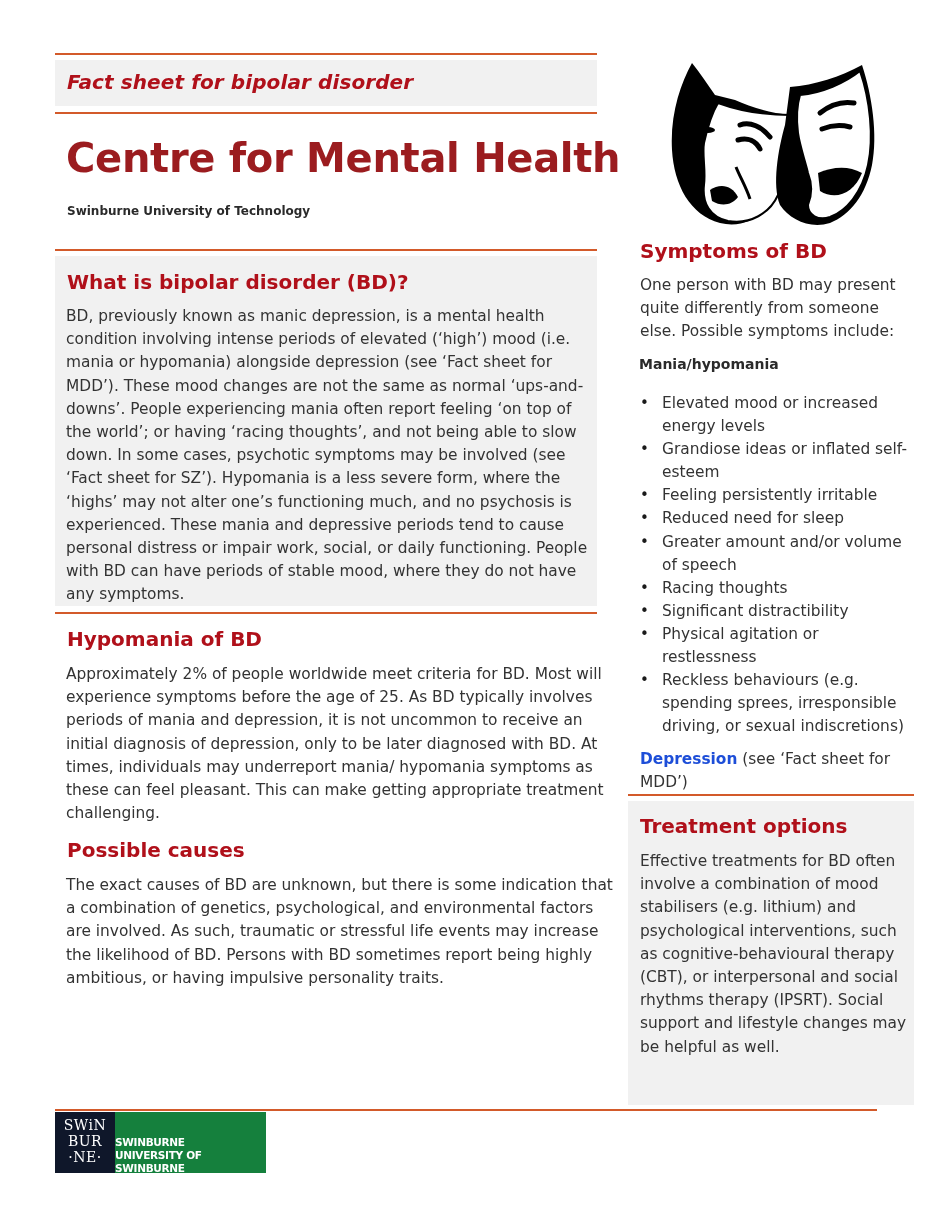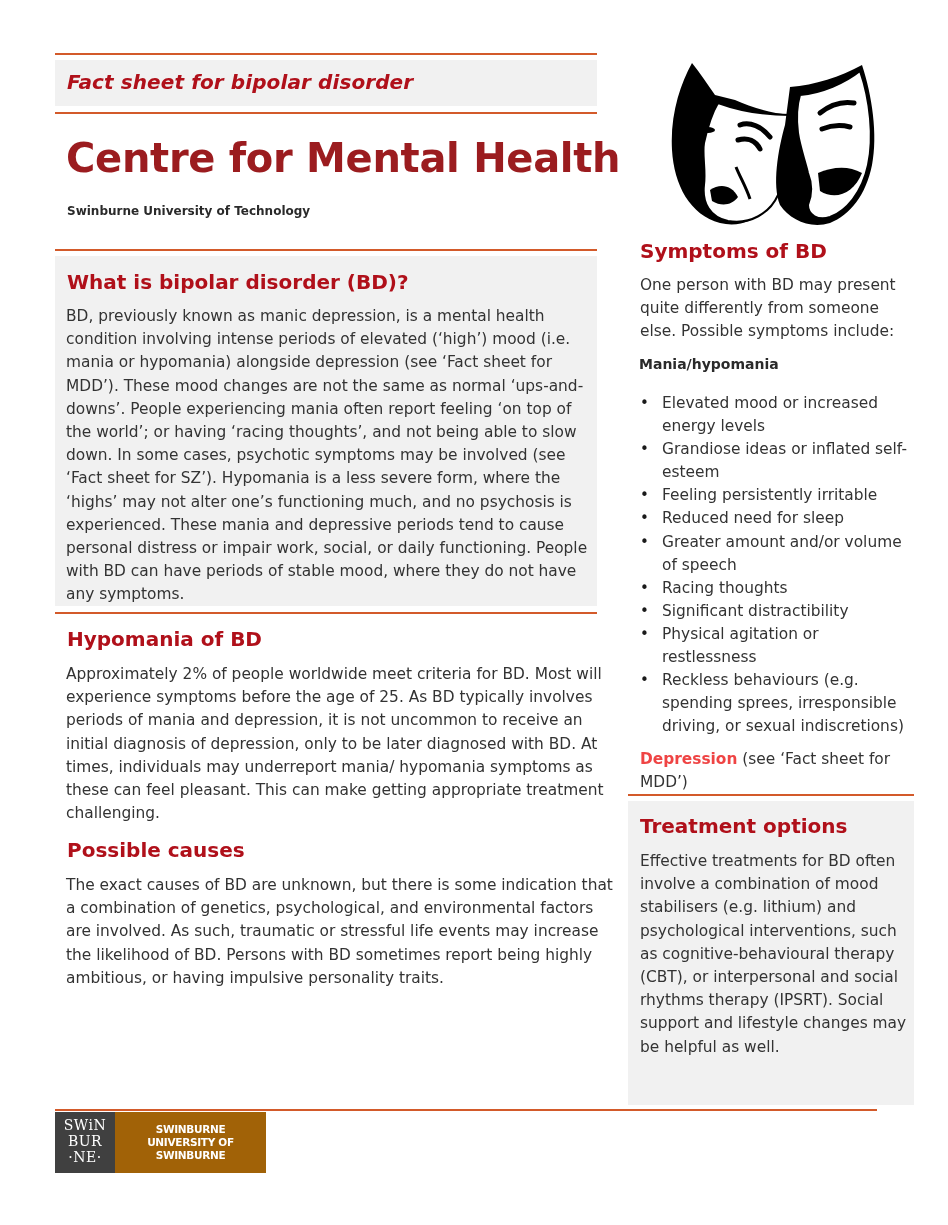--- a/index.html
+++ b/index.html
@@ -16,22 +16,22 @@
   .h2 { position: absolute; font-size: 20px; font-weight: bold; color: #b0101a; }
   .para { position: absolute; font-size: 15.4px; line-height: 23.2px; color: #333333; }
 
   .mask { position: absolute; left: 640px; top: 55px; width: 250px; height: 175px; }
 
   .bullets { position: absolute; left: 640px; top: 392px; width: 275px; list-style: none; font-size: 15.4px; line-height: 23.1px; color: #333333; }
   .bullets li { position: relative; padding-left: 22px; }
   .bullets li::before { content: "\2022"; position: absolute; left: 0; top: 0; color: #1a1a1a; font-size: 15px; }
 
   .logo { position: absolute; left: 55px; top: 1112px; width: 211px; height: 61px; display: flex; }
-  .logo-black { width: 60px; height: 100%; background: #404040; color: #ffffff; font-family: "DejaVu Serif", serif; font-size: 14px; line-height: 16px; text-align: center; padding-top: 5px; letter-spacing: 0.5px; }
-  .logo-red { flex: 1; background: #a16207; color: #ffffff; font-size: 10.5px; font-weight: bold; line-height: 13px; text-align: center; padding-top: 11px; letter-spacing: -0.3px; }
+  .logo-black { width: 60px; height: 100%; background: #0f172a; color: #ffffff; font-family: "DejaVu Serif", serif; font-size: 14px; line-height: 16px; text-align: center; padding-top: 5px; letter-spacing: 0.5px; }
+  .logo-red { flex: 1; background: #15803d; color: #ffffff; font-size: 10.5px; font-weight: bold; line-height: 13px; text-align: left; padding-top: 24px; letter-spacing: -0.3px; }
 </style>
 </head>
 <body>
 
 <div class="rule" style="left:55px; top:53px; width:542px;"></div>
 <div class="gray" style="left:55px; top:60px; width:542px; height:46px;"></div>
 <div class="fact-title">Fact sheet for bipolar disorder</div>
 <div class="rule" style="left:55px; top:112px; width:542px;"></div>
 
 <div class="main-title">Centre for Mental Health</div>
@@ -79,21 +79,21 @@
   <li>Grandiose ideas or inflated self-esteem</li>
   <li>Feeling persistently irritable</li>
   <li>Reduced need for sleep</li>
   <li>Greater amount and/or volume of speech</li>
   <li>Racing thoughts</li>
   <li>Significant distractibility</li>
   <li>Physical agitation or restlessness</li>
   <li>Reckless behaviours (e.g. spending sprees, irresponsible driving, or sexual indiscretions)</li>
 </ul>
 
-<p class="para" style="left:640px; top:748px; width:270px;"><b style="color:#ef4444;">Depression</b><span> (see ‘Fact sheet for MDD’)</span></p>
+<p class="para" style="left:640px; top:748px; width:270px;"><b style="color:#1d4ed8;">Depression</b><span> (see ‘Fact sheet for MDD’)</span></p>
 
 <div class="rule" style="left:628px; top:794px; width:286px;"></div>
 <div class="gray" style="left:628px; top:801px; width:286px; height:304px;"></div>
 <h2 class="h2" style="left:640px; top:814px;">Treatment options</h2>
 <p class="para" style="left:640px; top:850px; width:268px;">Effective treatments for BD often involve a combination of mood stabilisers (e.g. lithium) and psychological interventions, such as cognitive-behavioural therapy (CBT), or interpersonal and social rhythms therapy (IPSRT). Social support and lifestyle changes may be helpful as well.</p>
 
 <div class="rule" style="left:55px; top:1109px; width:822px; height:1.5px;"></div>
 <div class="logo">
   <div class="logo-black">
     <div>SWiN</div>

